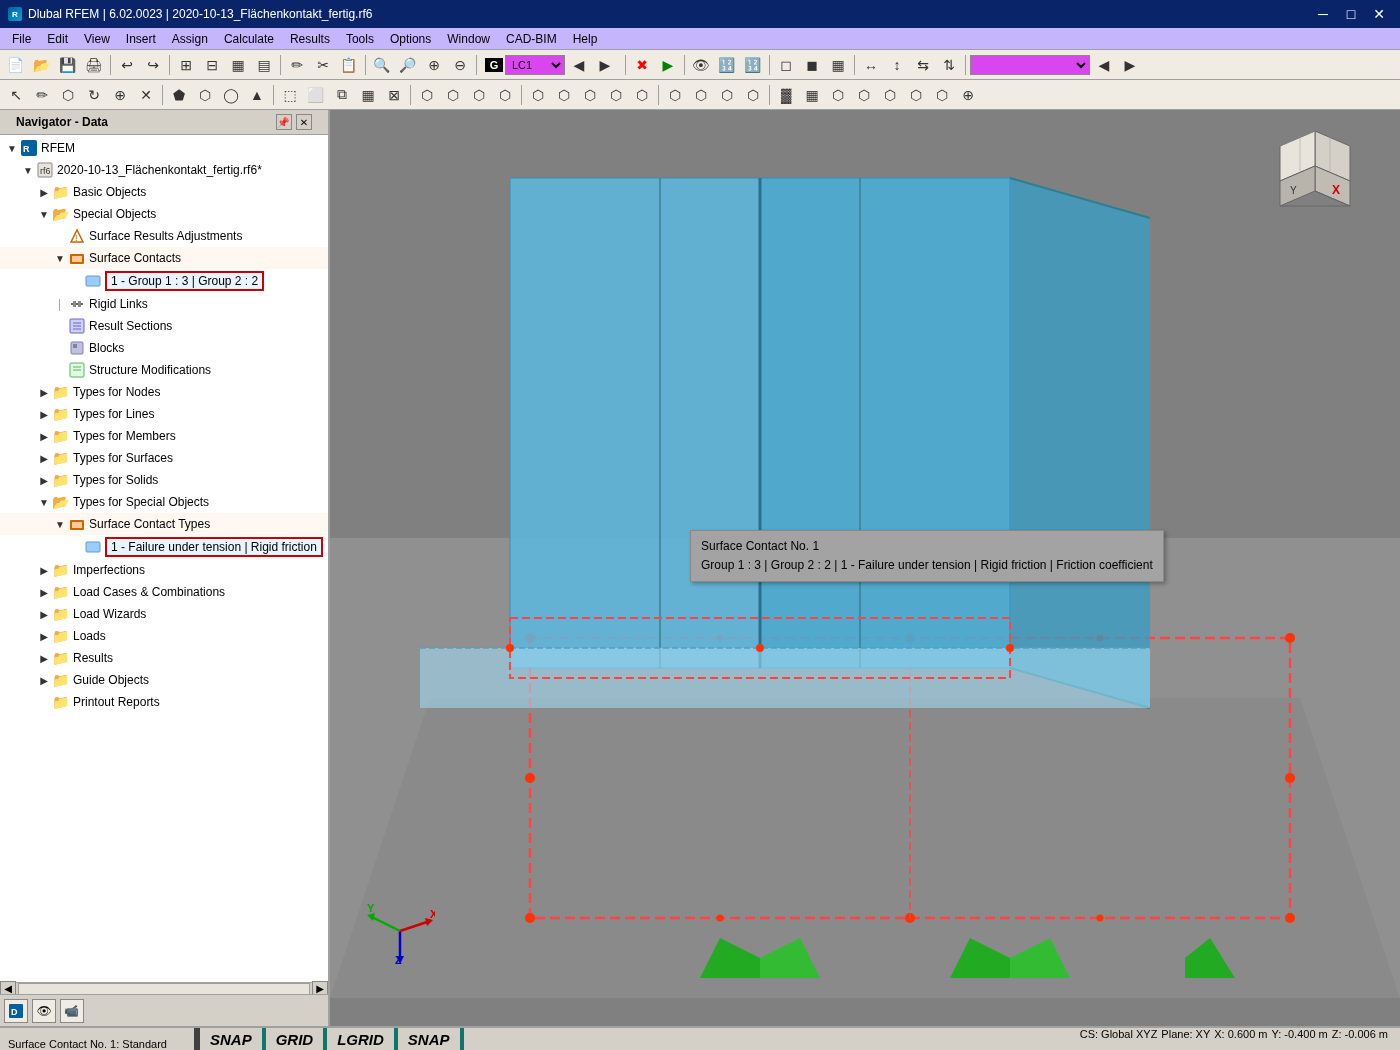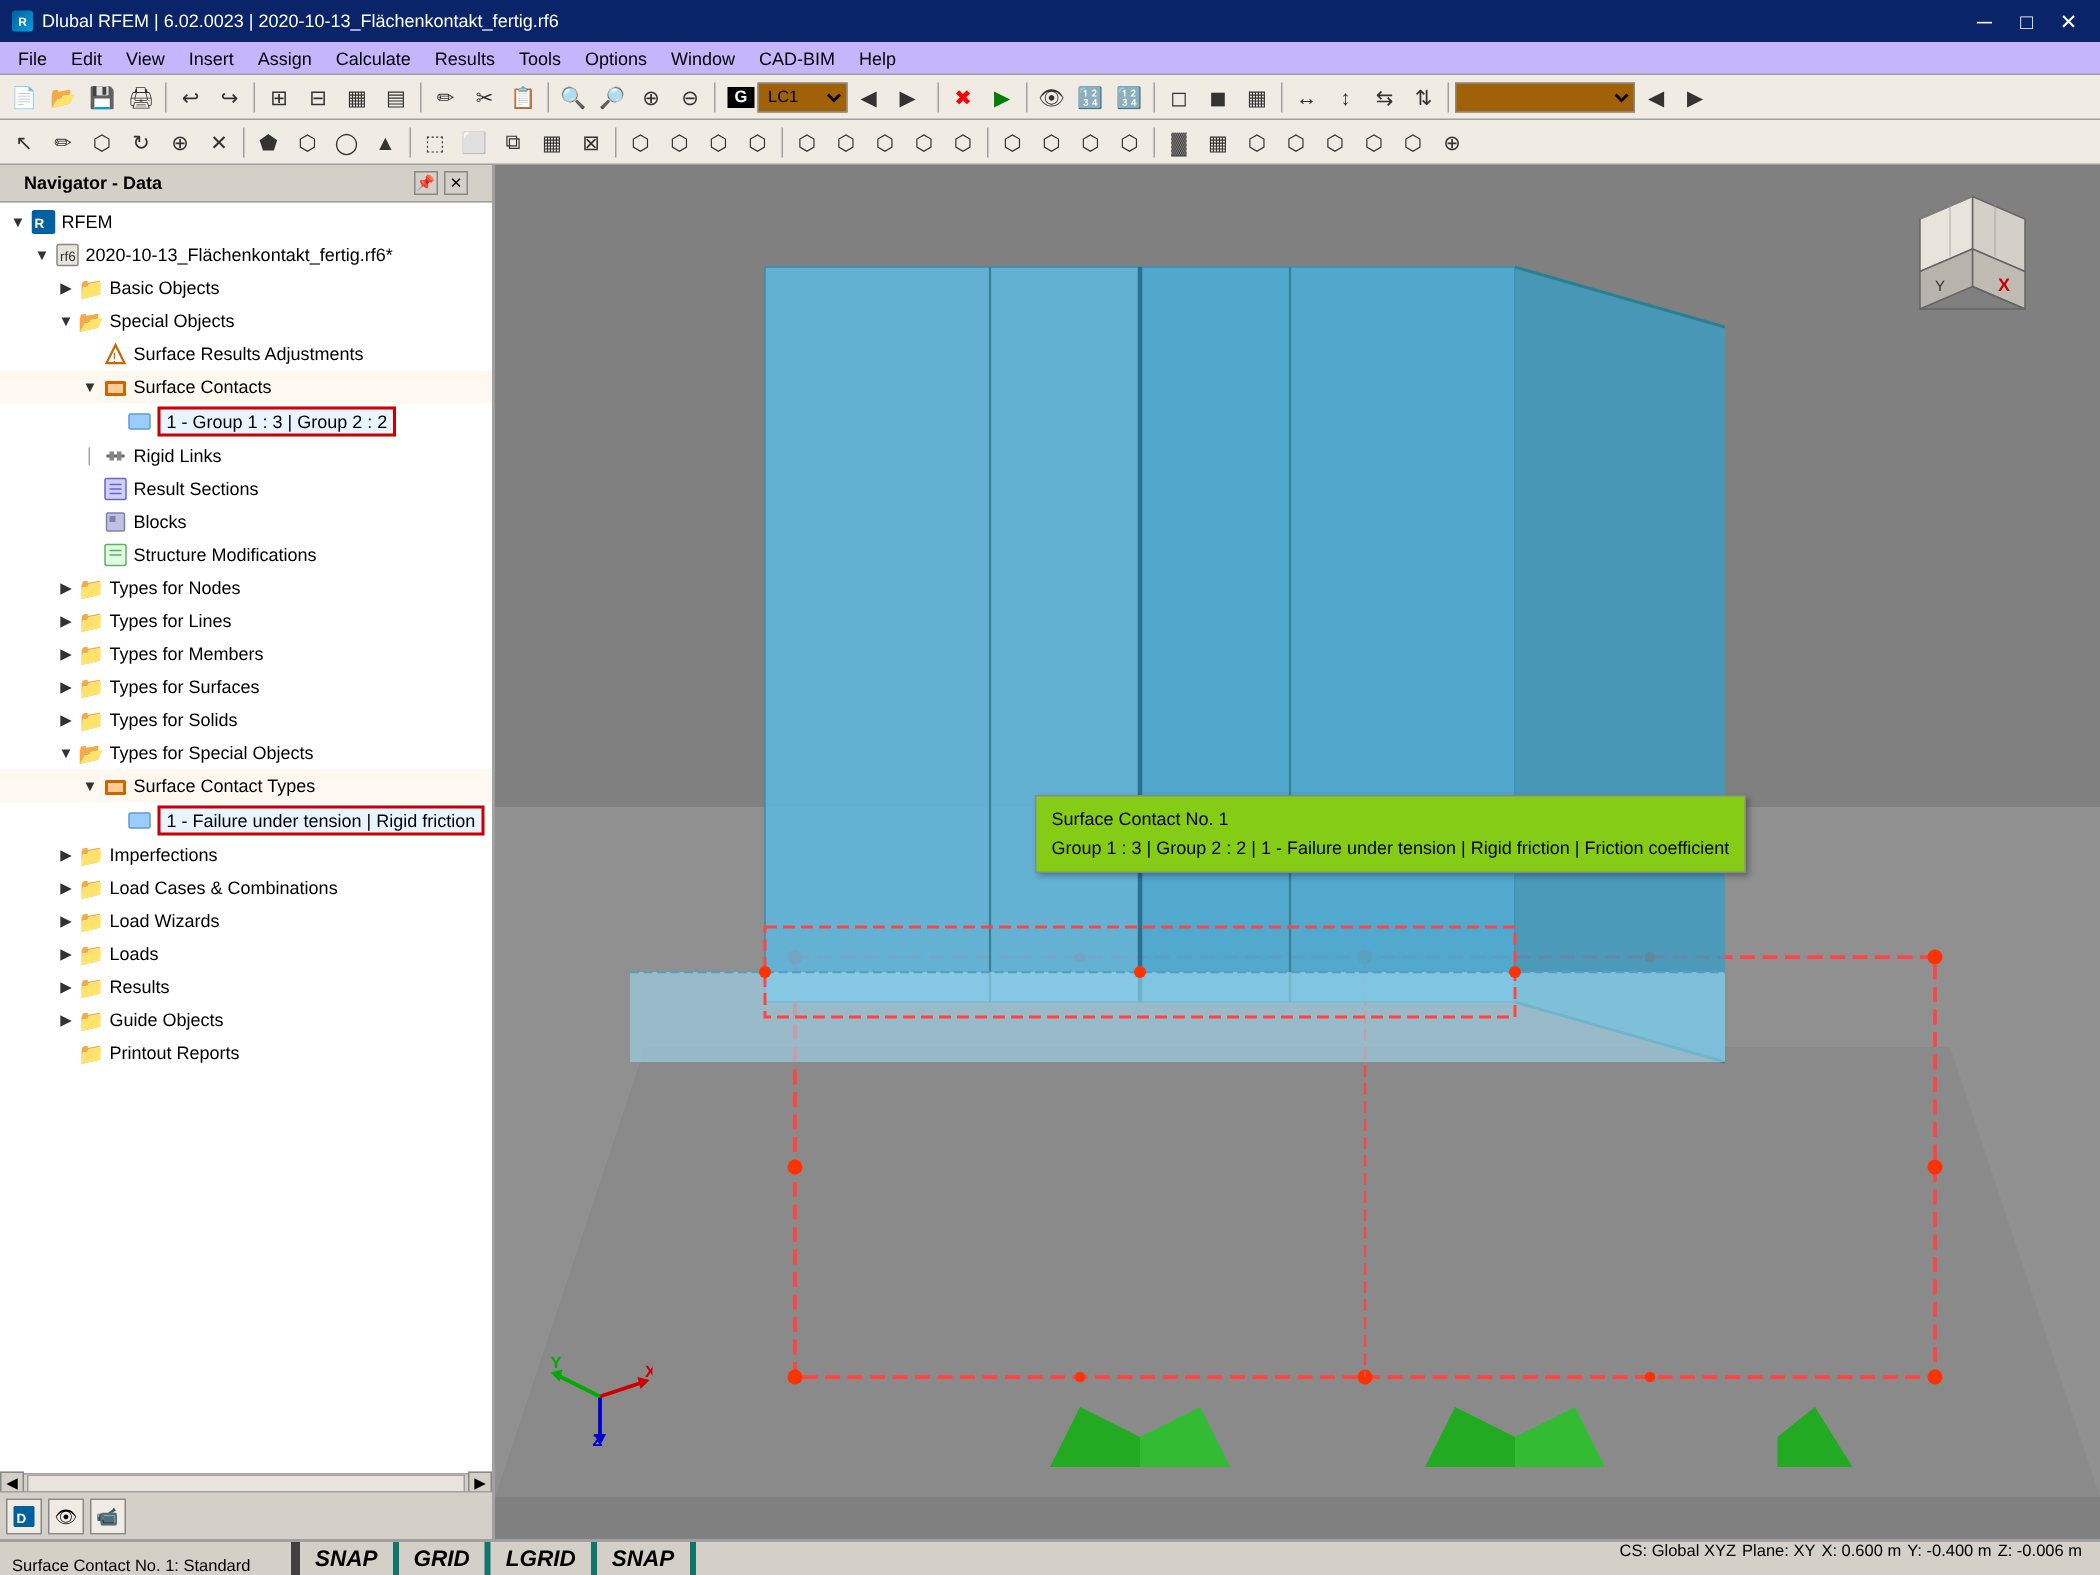--- a/index.html
+++ b/index.html
@@ -175,21 +175,21 @@
     .viewport-svg {
       width: 100%;
       height: 100%;
       position: absolute;
       top: 0; left: 0;
     }
 
     
     .viewport-tooltip {
       position: absolute;
-      background: #84cc16;
+      background: #a3a3a3;
       border: 1px solid #888;
       padding: 6px 10px;
       font-size: 12px;
       line-height: 1.6;
       box-shadow: 2px 2px 4px rgba(0,0,0,0.3);
     }
 
     
     .coord-cube {
       position: absolute;
@@ -250,21 +250,21 @@
       padding: 0 12px;
       height: 100%;
     }
     .status-coord { font-size: 11px; }
 
     
     .toolbar-select {
       height: 20px;
       font-size: 11px;
       border: 1px solid #888;
-      background: #a16207;
+      background: #d946ef;
       padding: 0 2px;
     }
 
     
     .lc-area {
       display: flex;
       align-items: center;
       gap: 2px;
       margin: 0 4px;
     }

